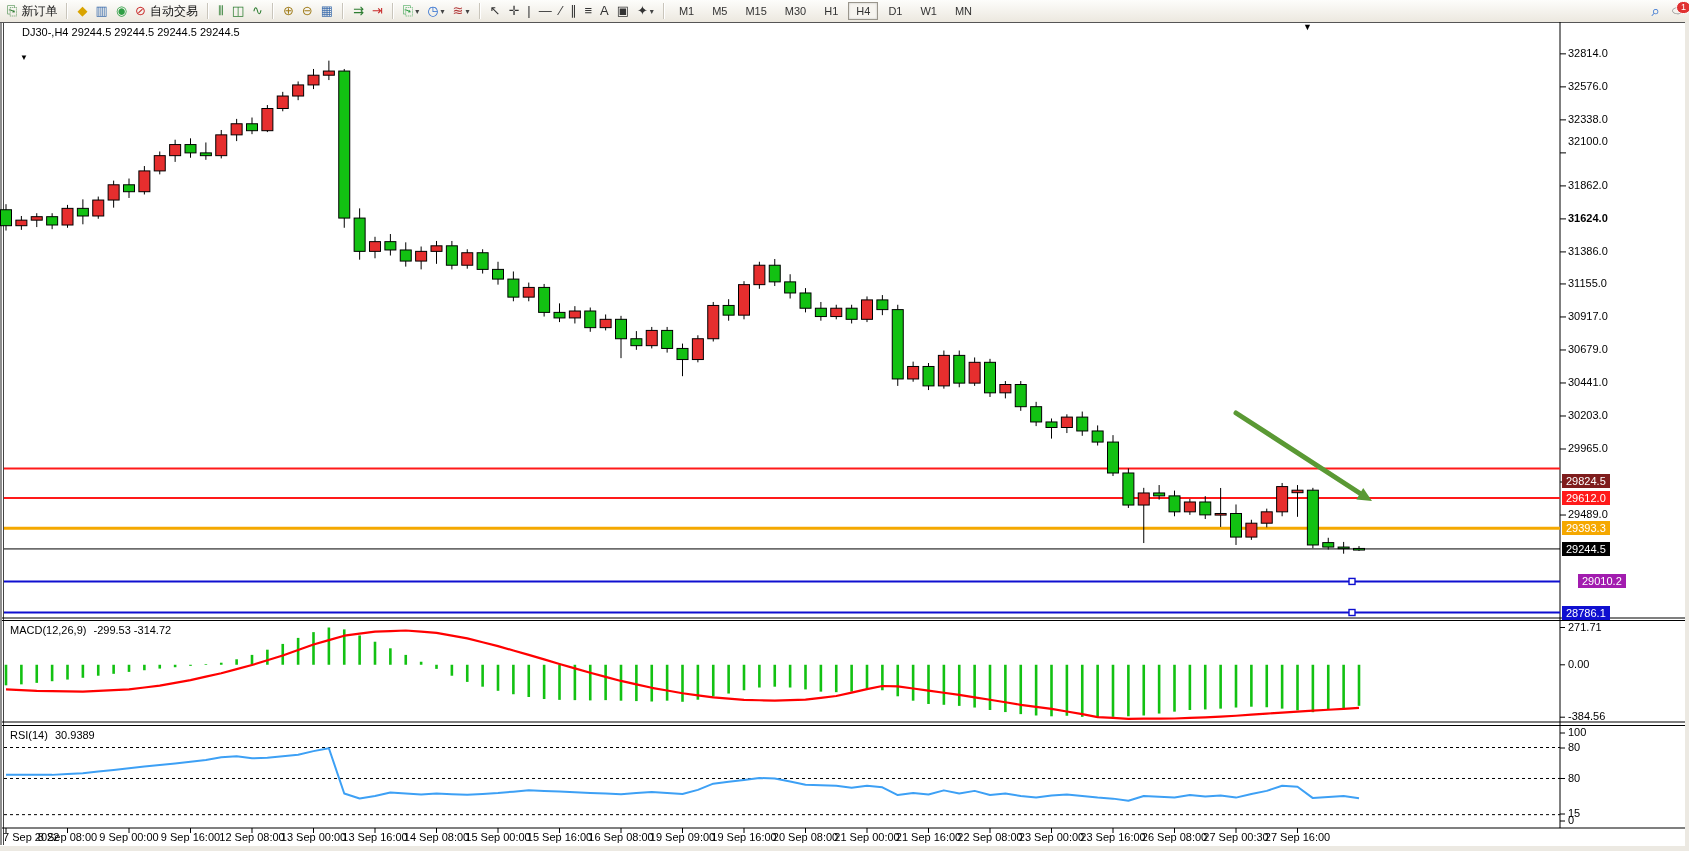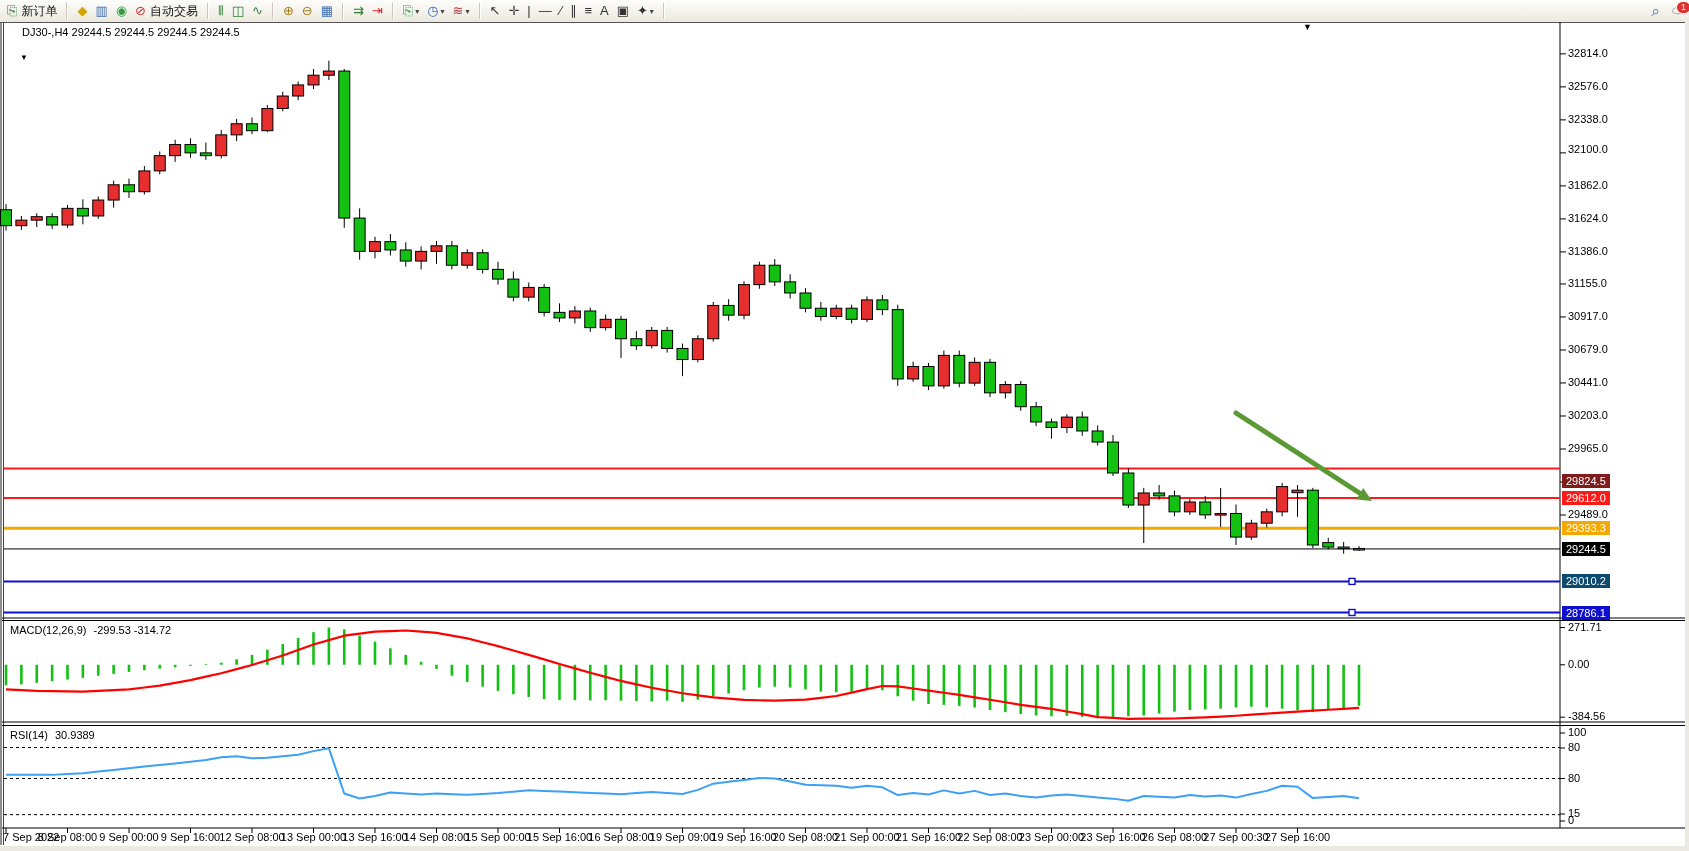--- a/index.html
+++ b/index.html
@@ -143,20 +143,31 @@
       </div>
       <div class="tb-btn">
         <div class="tb-glyph" style="color: rgb(51, 51, 51);">▣</div>
       </div>
       <div class="tb-btn">
         <div class="tb-glyph" style="color: rgb(51, 51, 51);">✦</div>
         <div class="tb-dd">▾</div>
       </div>
     </div>
     <div class="tb-sep"></div>
+    <div class="tb-group">
+      <div class="tf-btn">M1</div>
+      <div class="tf-btn">M5</div>
+      <div class="tf-btn">M15</div>
+      <div class="tf-btn">M30</div>
+      <div class="tf-btn">H1</div>
+      <div class="tf-btn tf-active">H4</div>
+      <div class="tf-btn">D1</div>
+      <div class="tf-btn">W1</div>
+      <div class="tf-btn">MN</div>
+    </div>
     <div class="" id="tb-right">
       <div class="tb-btn">
         <div class="tb-glyph" style="color: rgb(47, 111, 208); font-size: 15px;">⌕</div>
       </div>
       <div class="" id="chat-badge">
         <div class="bubble">⬭</div>
         <div class="count">1</div>
       </div>
     </div>
   </div>
@@ -514,37 +525,37 @@
 </div>
 <div class="pane-label" style="left:10px;top:729px;">
   <span>RSI(14)</span>
   <span style="margin-left:4px;">30.9389</span>
 </div>
 
 <div id="axis-labels">
     <div class="ptick" style="top: 46.8544px;">32814.0</div>
     <div class="ptick" style="top: 79.8641px;">32576.0</div>
     <div class="ptick" style="top: 112.874px;">32338.0</div>
-    <div class="ptick" style="top: 143px;">32100.0</div>
+    <div class="ptick" style="top: 135px;">32100.0</div>
     <div class="ptick" style="top: 178.893px;">31862.0</div>
-    <div class="ptick" style="top: 211.903px;">31624.0</div>
+    <div class="ptick" style="top: 211.903px; font-weight: bold;">31624.0</div>
     <div class="ptick" style="top: 244.913px;">31386.0</div>
     <div class="ptick" style="top: 276.951px;">31155.0</div>
     <div class="ptick" style="top: 309.961px;">30917.0</div>
     <div class="ptick" style="top: 342.971px;">30679.0</div>
     <div class="ptick" style="top: 375.981px;">30441.0</div>
     <div class="ptick" style="top: 408.99px;">30203.0</div>
     <div class="ptick" style="top: 442px;">29965.0</div>
     <div class="ptick" style="top: 475.01px;">29727.0</div>
     <div class="ptick" style="top: 508.019px;">29489.0</div>
     <div class="badge" style="top: 474px; background: #7f1d1d;">29824.5</div>
     <div class="badge" style="top: 490.96px; background: rgb(255, 26, 26);">29612.0</div>
     <div class="badge" style="top: 521.293px; background: rgb(245, 168, 0);">29393.3</div>
     <div class="badge" style="top: 541.931px; background: rgb(0, 0, 0);">29244.5</div>
-    <div class="badge" style="top: 574.427px; background: #0c4a6e;">29010.2</div>
+    <div class="badge" style="top: 574.427px; background: #a21caf; margin-left: 16px;">29010.2</div>
     <div class="badge" style="top: 605.509px; background: rgb(15, 15, 208);">28786.1</div>
     <div class="itick" style="top: 620.5px;">271.71</div>
     <div class="itick" style="top: 657.8px;">0.00</div>
     <div class="itick" style="top: 710.2px;">-384.56</div>
     <div class="itick" style="top: 726px;">100</div>
     <div class="itick" style="top: 741px;">80</div>
     <div class="itick" style="top: 771.5px;">80</div>
     <div class="itick" style="top: 807px;">15</div>
     <div class="itick" style="top: 814px;">0</div>
   </div>

